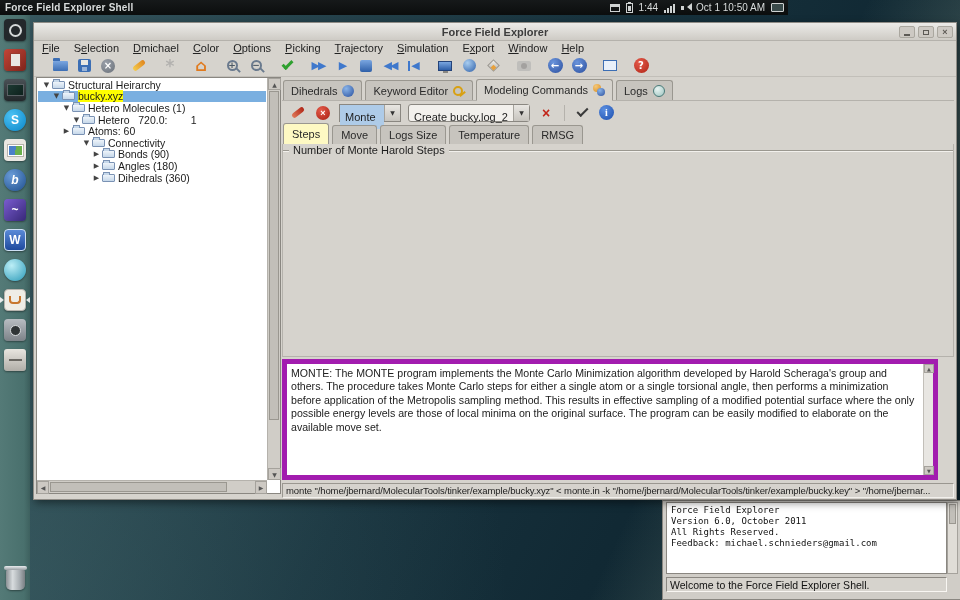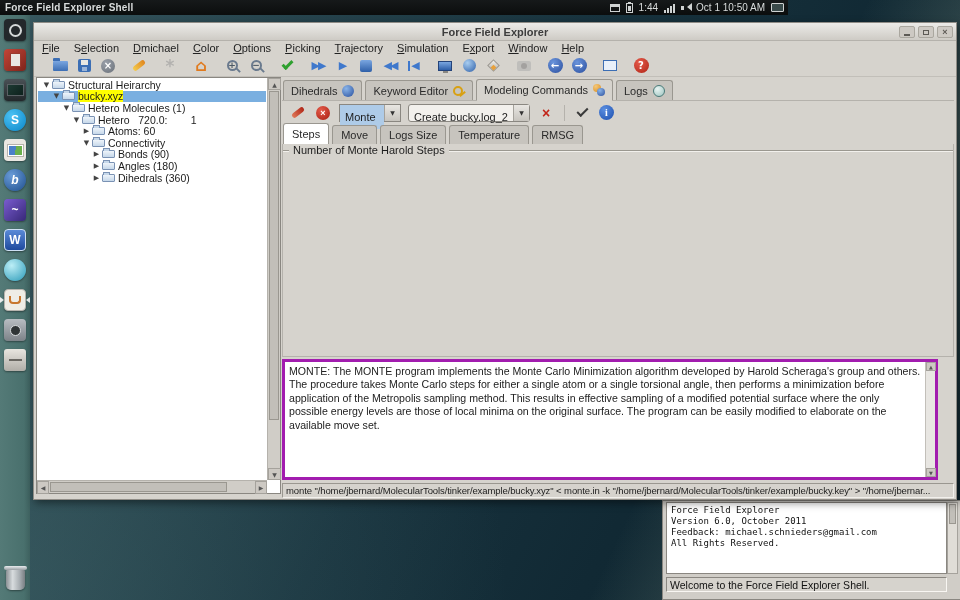--- a/index.html
+++ b/index.html
@@ -153,32 +153,32 @@
   .combo.hlsel .cval{background:#aecbe8;}
   .combo2{border-radius:3px;}
   .s-redx{color:#c22418;font-size:14px;font-weight:bold;}
   .vdiv{width:1px;height:16px;background:#b5b2ac;margin:0 2px;}
   .s-info{width:15px;height:15px;border-radius:50%;background:radial-gradient(circle at 35% 30%,#5a8ee0,#1d4fae);
     color:#fff;font-size:10px;font-weight:bold;font-family:"Liberation Serif",serif;display:flex;align-items:center;justify-content:center;}
   
   .subtabs{position:absolute;left:248px;top:100px;right:2px;height:21px;display:flex;align-items:flex-end;gap:3px;padding-left:1px;}
   .stab{height:19px;display:flex;align-items:center;padding:0 8px;background:#c7c4be;border:1px solid #9a9790;
     border-bottom:none;border-radius:3px 3px 0 0;font-size:11px;color:#2a2a2a;}
-  .stab.active{background:#ffffff;height:21px;}
+  .stab.active{background:#fef9c3;height:21px;}
   
   .group{position:absolute;left:248px;top:121px;right:2px;height:213px;background:#d6d3cd;
     border:1px solid #b5b2ac;border-top:none;}
   .gline{position:absolute;left:0;right:0;top:6px;height:1px;background:#9b9890;}
   .gline2{position:absolute;left:0;right:0;top:7px;height:1px;background:#f2f0ec;}
   .gtitle{position:absolute;left:6px;top:0;background:#d6d3cd;padding:0 4px;font-size:11px;color:#1d1d1d;z-index:2;}
   .stepsfield{position:absolute;left:252px;top:16px;width:175px;height:16px;background:#dad7d1;
     border:1px solid #8a8781;border-bottom-color:#f2f0ec;border-right-color:#f2f0ec;
     font-family:"Liberation Sans",sans-serif;font-size:11px;padding:0 3px;color:#111;}
   
-  .descbox{position:absolute;left:248px;top:336px;right:18px;height:121px;background:#fff;border:3px solid #a21caf;}
+  .descbox{position:absolute;left:248px;top:336px;right:18px;height:121px;background:#fff;border:5px solid #a21caf;}
   .desctext{position:absolute;left:4px;top:3px;right:14px;bottom:3px;font-size:10.6px;line-height:13.4px;color:#222;}
   .descscroll{position:absolute;right:0;top:0;bottom:0;width:10px;background:#e8e6e2;border-left:1px solid #c2bfb9;}
   .descscroll .sbtn{width:10px;height:9px;font-size:5px;}
   
   .cmdline{position:absolute;left:248px;top:460px;right:2px;height:15px;background:#d6d3cd;
     border:1px solid #9a9790;border-bottom-color:#f2f0ec;border-right-color:#f2f0ec;
     font-size:9.5px;color:#222;display:flex;align-items:center;padding:0 3px;white-space:nowrap;overflow:hidden;letter-spacing:-0.1px;}
   
   .shellwin{position:absolute;left:662px;top:500px;width:298px;height:100px;background:#d0cdc7;
     border:1px solid #8a8781;border-right:none;}
@@ -251,21 +251,21 @@
       </div>
       <div class="dock-item">
         <span class="dk dk-drive"></span>
       </div>
       <div class="dock-item bottom">
         <span class="dk dk-trash"></span>
       </div>
     </div>
 
   <div class="shellwin">
-    <div class="constext" id="console-lines"><div>Force Field Explorer</div><div>Version 6.0, October 2011</div><div>Feedback: michael.schnieders@gmail.com</div><div>All Rights Reserved.</div></div>
+    <div class="constext" id="console-lines"><div>Force Field Explorer</div><div>Version 6.0, October 2011</div><div>All Rights Reserved.</div><div>Feedback: michael.schnieders@gmail.com</div></div>
     <div class="conscroll">
         <span class="sthumb"></span>
       </div>
     <div class="statusbar">
       <span>Welcome to the Force Field Explorer Shell.</span>
     </div>
   </div>
 
   <div class="win">
     <div class="titlebar">
@@ -362,21 +362,21 @@
           <span class="shape s-help">?</span>
         </span>
       </div>
 
     <div class="treepanel">
       <div class="treerows" id="treerows">
           <div class="trow" style="padding-left:4px"><span class="caret">▼</span><span class="tfold"></span><span class="tlabel">Structural Heirarchy</span></div>
           <div class="trow sel" style="padding-left:14px"><span class="caret">▼</span><span class="tfold"></span><span class="tlabel hl">bucky.xyz</span></div>
           <div class="trow" style="padding-left:24px"><span class="caret">▼</span><span class="tfold"></span><span class="tlabel">Hetero Molecules (1)</span></div>
           <div class="trow" style="padding-left:34px"><span class="caret">▼</span><span class="tfold"></span><span class="tlabel">Hetero   720.0:        1</span></div>
-          <div class="trow" style="padding-left:44px"><span class="caret">▶</span><span class="tfold"></span><span class="tlabel">Atoms: 60</span></div>
+          <div class="trow" style="padding-left:24px"><span class="caret">▶</span><span class="tfold"></span><span class="tlabel">Atoms: 60</span></div>
           <div class="trow" style="padding-left:44px"><span class="caret">▼</span><span class="tfold"></span><span class="tlabel">Connectivity</span></div>
           <div class="trow" style="padding-left:54px"><span class="caret">▶</span><span class="tfold"></span><span class="tlabel">Bonds (90)</span></div>
           <div class="trow" style="padding-left:54px"><span class="caret">▶</span><span class="tfold"></span><span class="tlabel">Angles (180)</span></div>
           <div class="trow" style="padding-left:54px"><span class="caret">▶</span><span class="tfold"></span><span class="tlabel">Dihedrals (360)</span></div>
         </div>
       <div class="vscroll">
         <span class="sbtn" style="top:0;left:0;">▲</span>
         <span class="sthumb" style="left:1px;right:1px;top:13px;bottom:60px;"></span>
         <span class="sbtn" style="bottom:0;left:0;">▼</span>
       </div>

